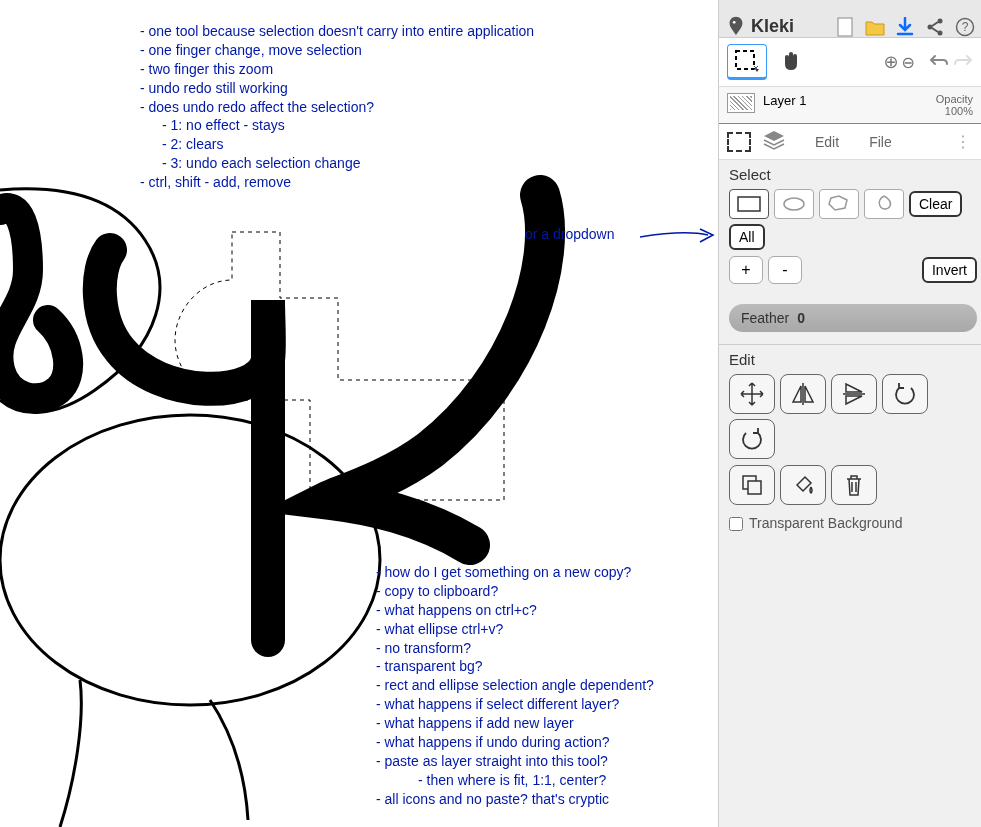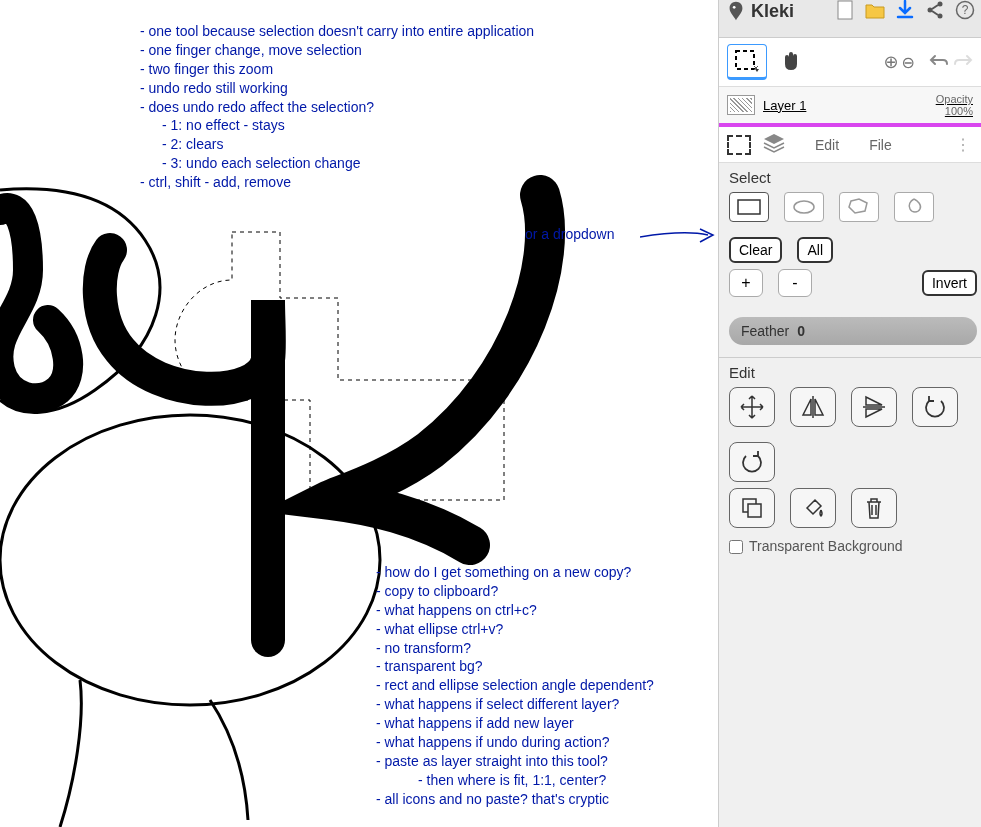--- a/index.html
+++ b/index.html
@@ -43,21 +43,21 @@
       background: #f0f0f0;
       border-left: 1px solid #ccc;
       display: flex;
       flex-direction: column;
       font-size: 13px;
     }
     .topbar {
       height: 38px;
       background: #e8e8e8;
       display: flex;
-      align-items: flex-start;
+      align-items: flex-end;
       padding: 0 6px;
       gap: 6px;
       border-bottom: 1px solid #ccc;
     }
     .brand {
       display: flex;
       align-items: center;
       gap: 4px;
       font-size: 18px;
       font-weight: bold;
@@ -94,26 +94,24 @@
     }
     .tool-btn.active {
       border-color: #3b9aff;
       border-bottom: 3px solid #3b9aff;
     }
     .zoom-group { margin-left: auto; display: flex; gap: 3px; align-items: center; color: #777; }
     .urdo { display: flex; gap: 4px; margin-left: 8px; color: #aaa; }
 
     .layer-row {
       display: flex;
-      align-items: center;
       padding: 6px 8px;
       background: #f7f7f7;
-      border-bottom: 4px solid #d946ef;
+      border-bottom: 1px solid #d946ef;
       gap: 8px;
-      text-decoration: underline;
     }
     .layer-thumb {
       width: 28px; height: 20px;
       border: 1px solid #999;
       background: #fff;
       position: relative;
     }
     .layer-thumb::after {
       content: "";
       position: absolute;
@@ -145,21 +143,21 @@
       border-bottom: 1px solid #ccc;
       background: #f0f0f0;
     }
     .section-title {
       font-size: 15px;
       color: #333;
       margin-bottom: 6px;
     }
     .btn-row {
       display: flex;
-      gap: 15px;
+      gap: 5px;
       margin-bottom: 6px;
       align-items: center;
       flex-wrap: wrap;
     }
     .shape-btn {
       width: 40px; height: 30px;
       border: 1px solid #aaa;
       border-radius: 4px;
       background: #fff;
       display: flex;

